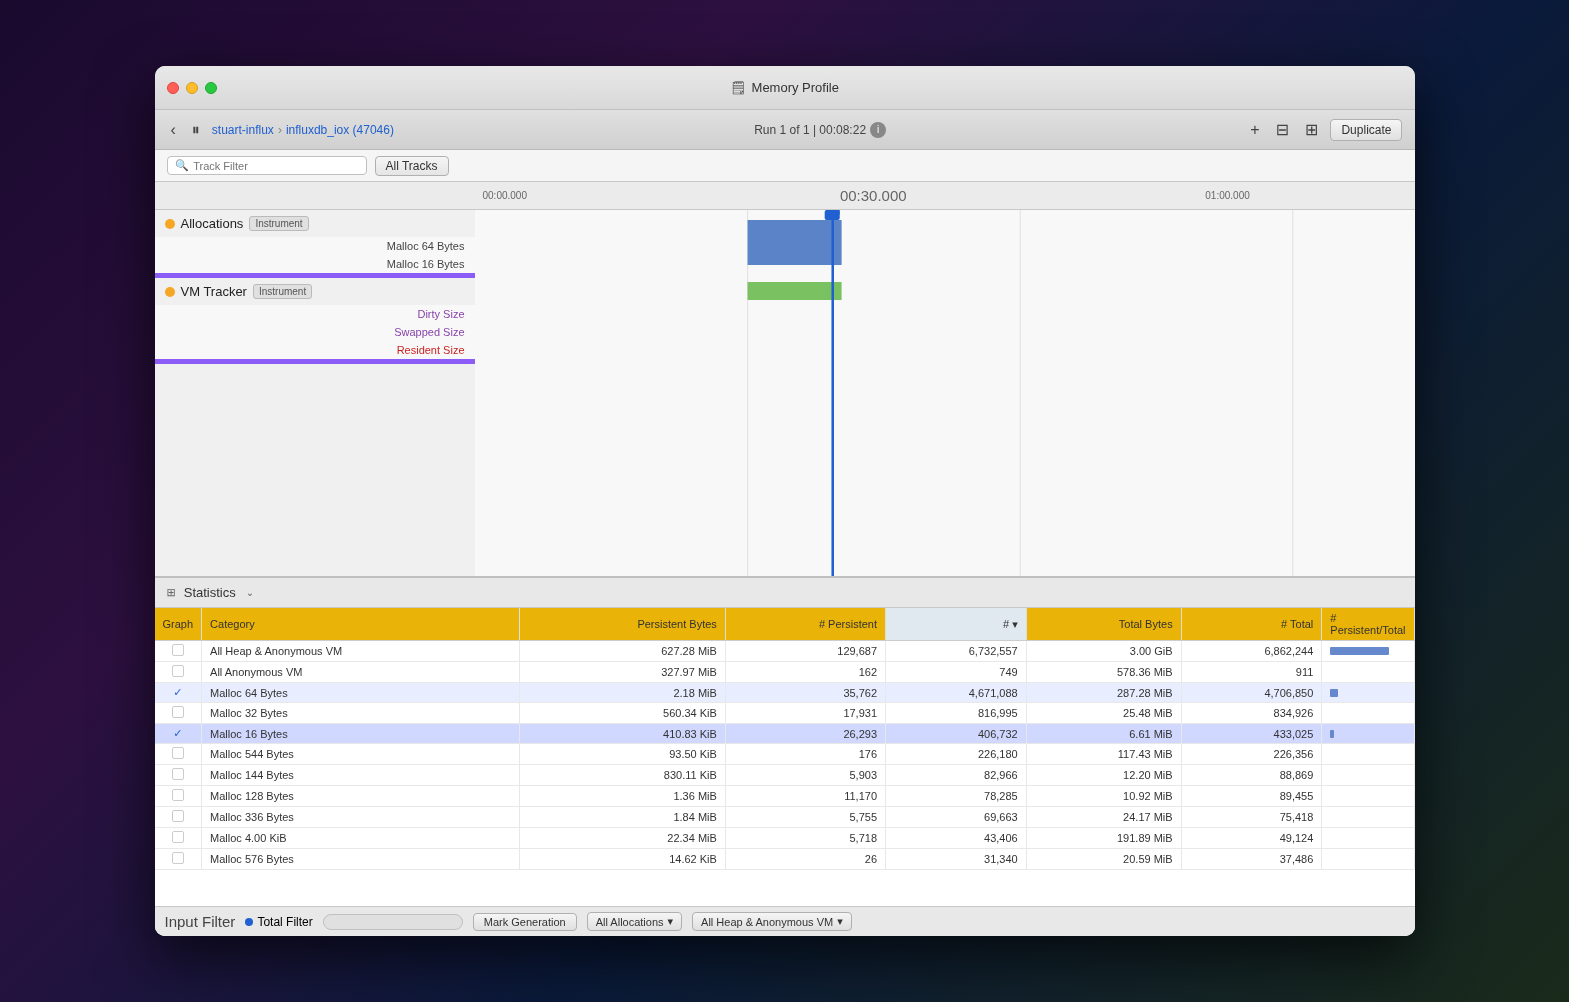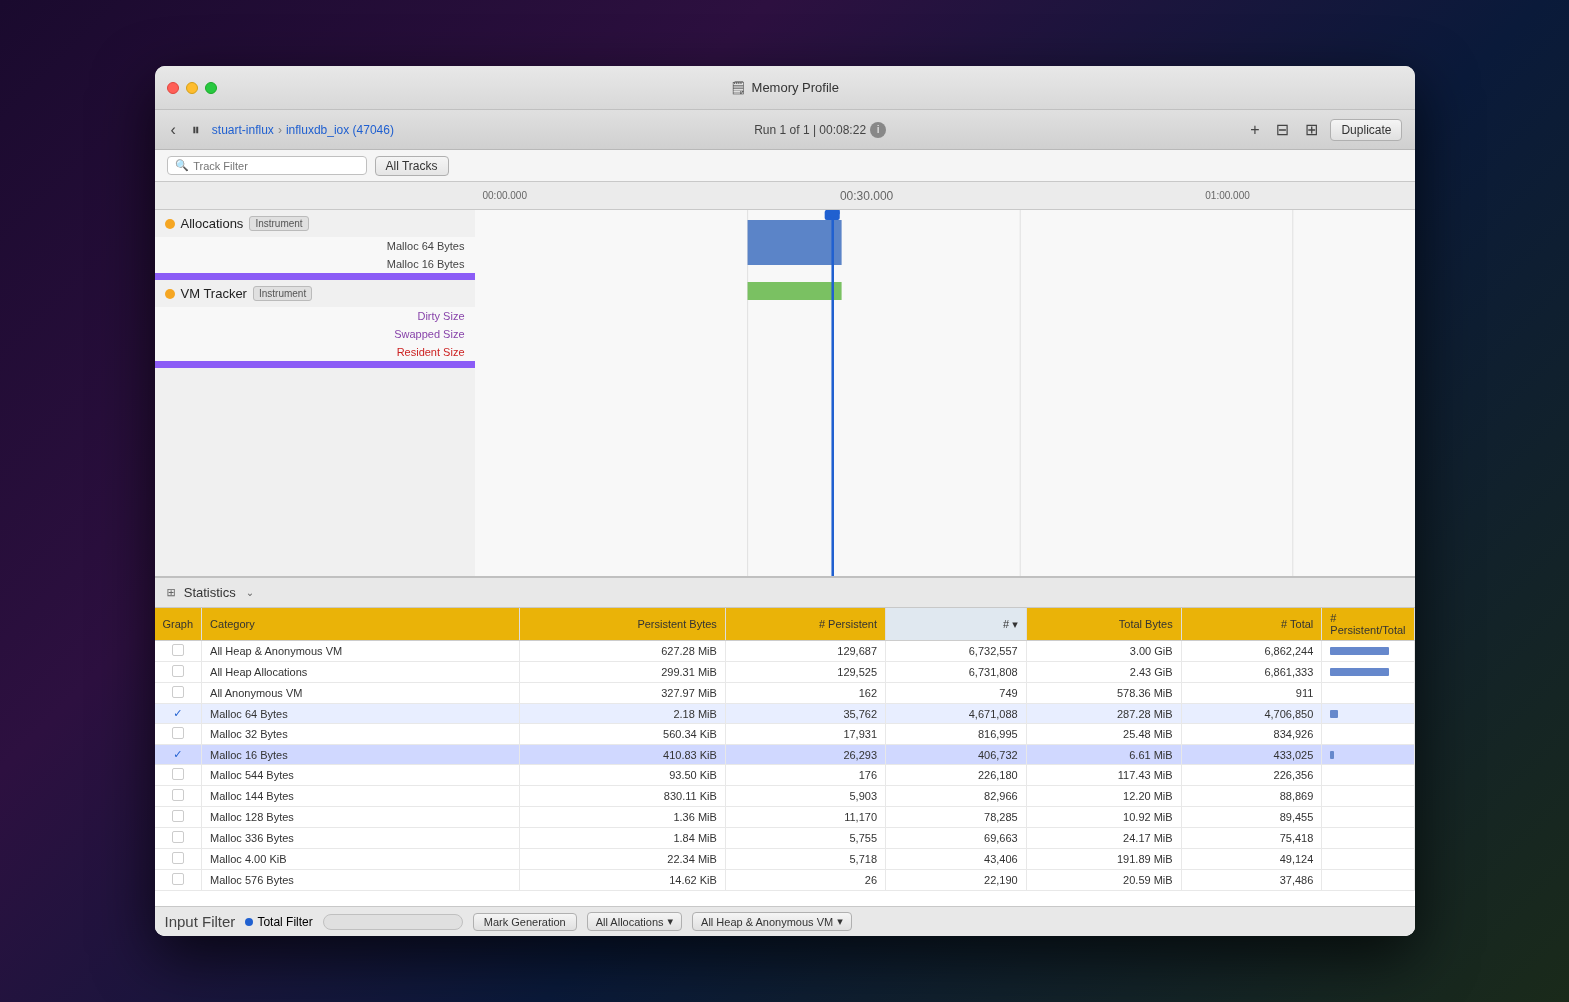--- a/index.html
+++ b/index.html
@@ -210,21 +210,21 @@
       overflow-y: auto;
       overflow-x: hidden;
     }
     .tracks-right {
       flex: 1;
       overflow: hidden;
       position: relative;
     }
 
     .track-group {
-      border-bottom: 7px solid #8b5cf6;
+      border-bottom: 5px solid #8b5cf6;
     }
     .track-header {
       display: flex;
       align-items: center;
       padding: 6px 10px;
       background: #f0f0f0;
       cursor: pointer;
       gap: 6px;
     }
     .track-dot {
@@ -447,21 +447,21 @@
     </div>
     <button class="all-tracks-btn">All Tracks</button>
   </div>
 
   <div style="flex:1;display:flex;flex-direction:column;overflow:hidden;">
 
     <div class="timeline-header">
       <div class="timeline-header-left"></div>
       <div class="timeline-header-right">
         <span class="timeline-marker" style="flex:0 0 0;min-width:0;margin-right:auto;">00:00.000</span>
-        <span class="timeline-marker" style="position:absolute;left:calc(320px + 29%);font-size:12px;color:#666;">00:30.000</span>
+        <span class="timeline-marker" style="position:absolute;left:calc(320px + 29%);font-size:15px;color:#666;">00:30.000</span>
         <span class="timeline-marker" style="position:absolute;left:calc(320px + 58%);font-size:10px;color:#666;">01:00.000</span>
 
       </div>
     </div>
 
     <div class="tracks-area" style="height:310px;flex-shrink:0;">
 
       <div class="tracks-left">
 
         <div class="track-group">
@@ -550,36 +550,20 @@
       <td class="graph-bar-cell">
         <div class="bar-container">
                     <div class="bar-fill" style="width:59px;"></div>
                   </div>
       </td>
     </tr>
               <tr>
       <td class="checkbox-cell">
         <span style="display:inline-block;width:12px;height:12px;border:1px solid #ccc;border-radius:2px;"></span>
       </td>
-      <td>All Heap Allocations</td>
-      <td class="right-align">299.31 MiB</td>
-      <td class="right-align">129,525</td>
-      <td class="right-align">6,731,808</td>
-      <td class="right-align">2.43 GiB</td>
-      <td class="right-align">6,861,333</td>
-      <td class="graph-bar-cell">
-        <div class="bar-container">
-                    <div class="bar-fill" style="width:59px;"></div>
-                  </div>
-      </td>
-    </tr>
-              <tr>
-      <td class="checkbox-cell">
-        <span style="display:inline-block;width:12px;height:12px;border:1px solid #ccc;border-radius:2px;"></span>
-      </td>
       <td>All Anonymous VM</td>
       <td class="right-align">327.97 MiB</td>
       <td class="right-align">162</td>
       <td class="right-align">749</td>
       <td class="right-align">578.36 MiB</td>
       <td class="right-align">911</td>
       <td class="graph-bar-cell">
         
       </td>
     </tr>
@@ -699,21 +683,21 @@
         
       </td>
     </tr>
               <tr>
       <td class="checkbox-cell">
         <span style="display:inline-block;width:12px;height:12px;border:1px solid #ccc;border-radius:2px;"></span>
       </td>
       <td>Malloc 576 Bytes</td>
       <td class="right-align">14.62 KiB</td>
       <td class="right-align">26</td>
-      <td class="right-align">22,190</td>
+      <td class="right-align">31,340</td>
       <td class="right-align">20.59 MiB</td>
       <td class="right-align">37,486</td>
       <td class="graph-bar-cell">
         
       </td>
     </tr>
             </tbody>
         </table>
       </div>
 

